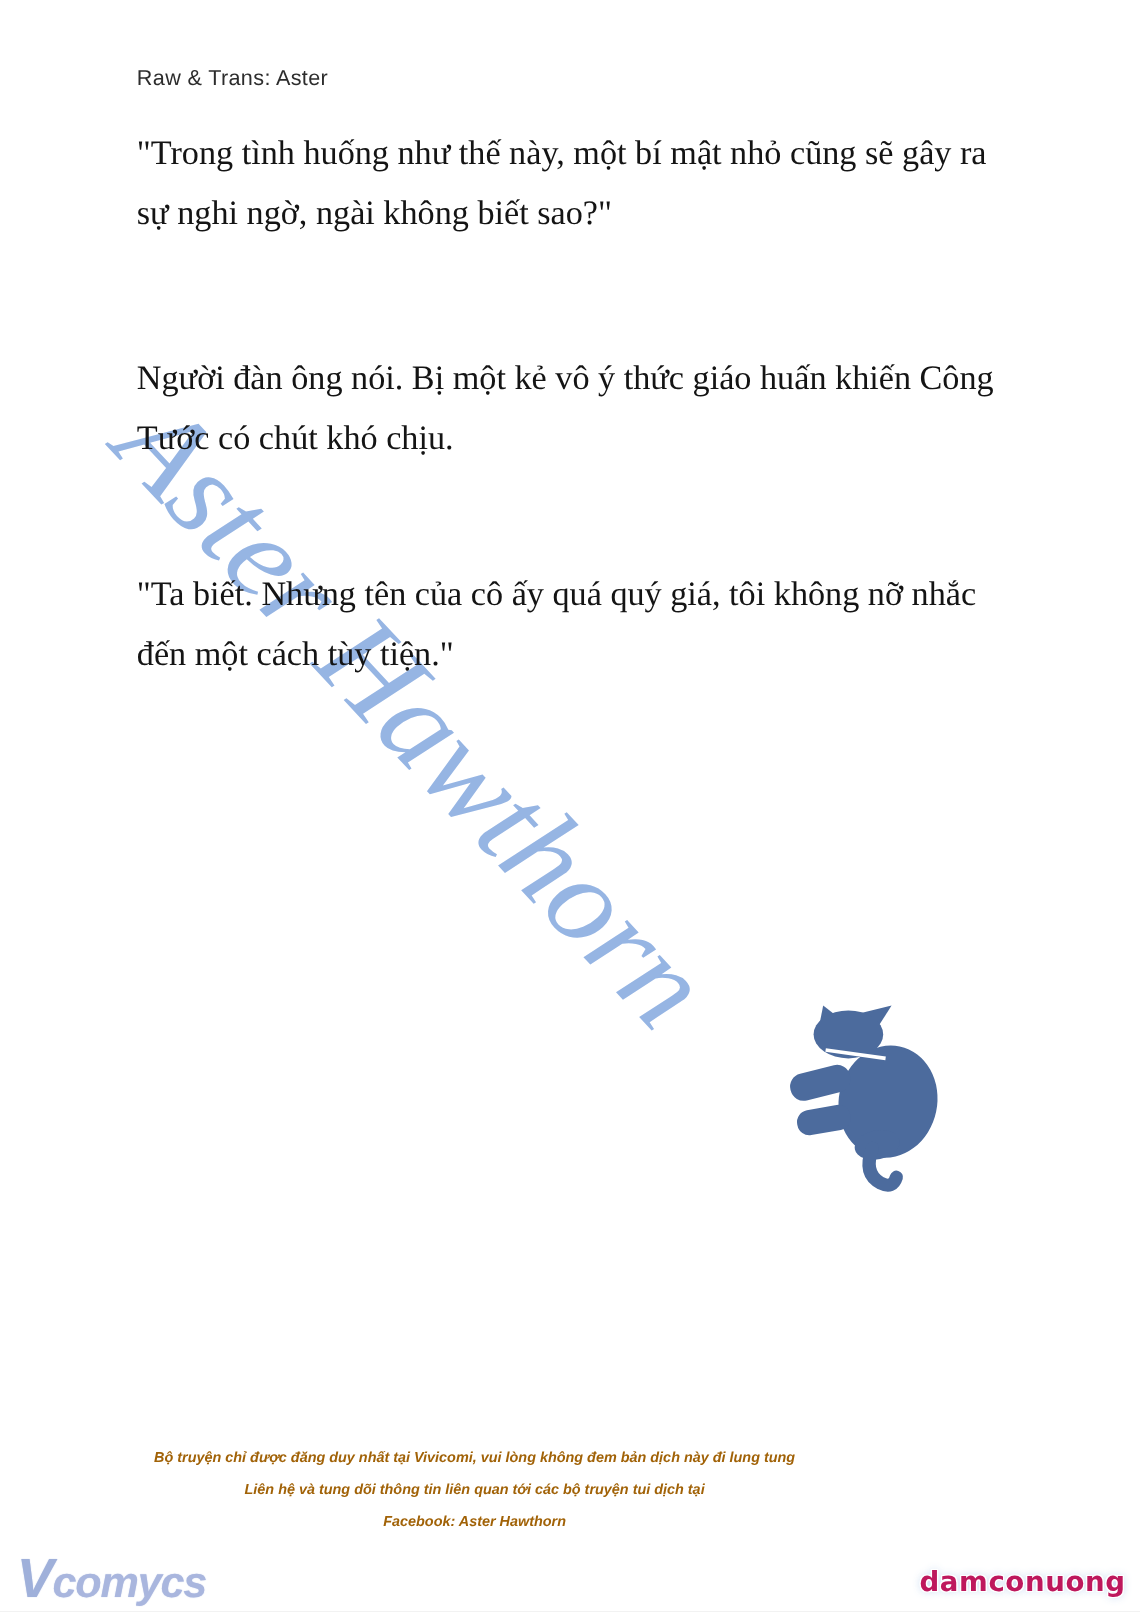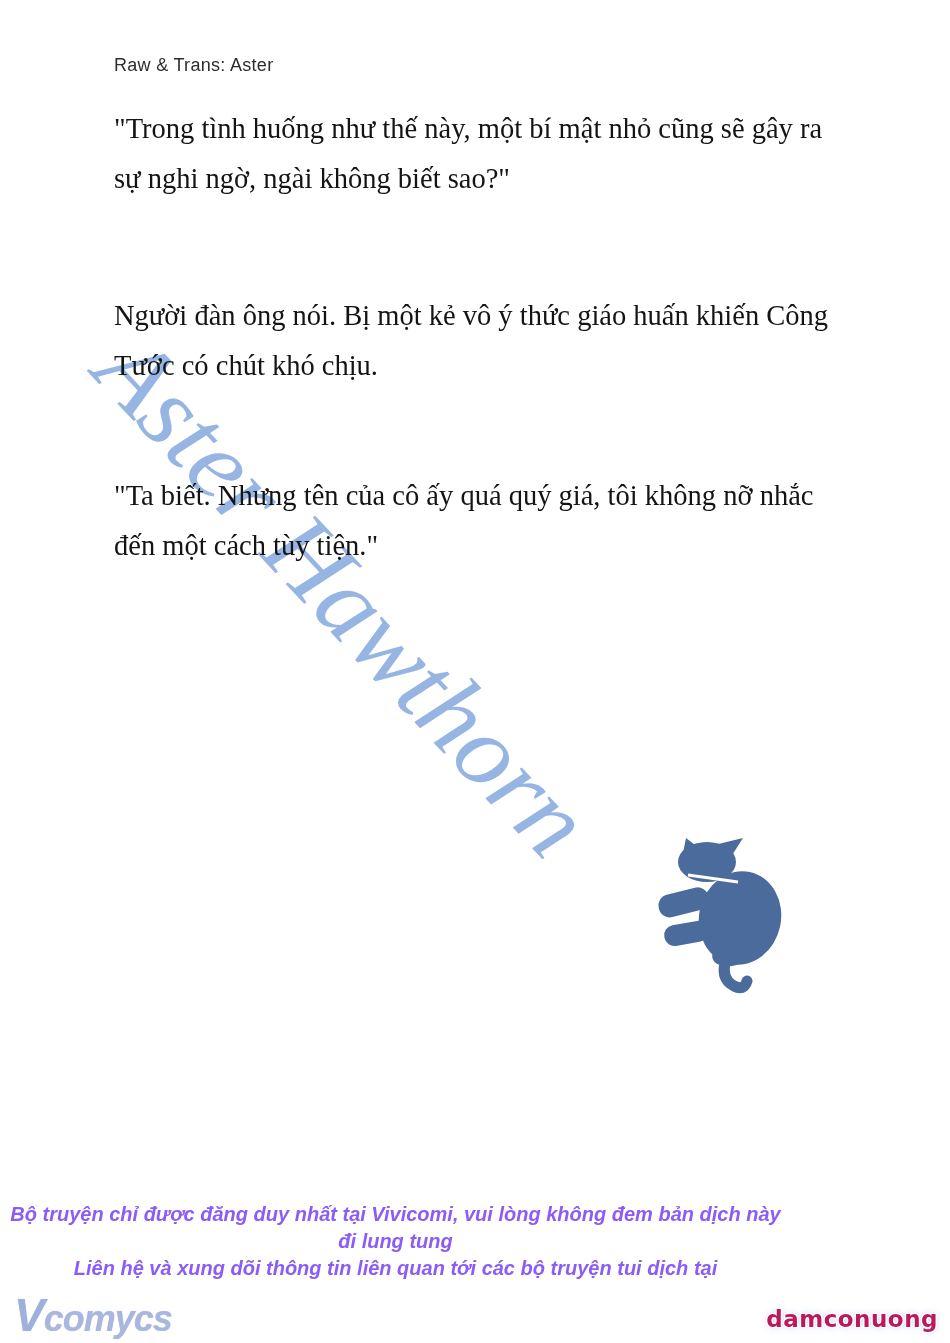--- a/index.html
+++ b/index.html
@@ -60,23 +60,23 @@
   }
   .footer-notice {
     position: absolute;
     left: 0;
     top: 1201px;
     width: 791px;
     text-align: center;
     font-family: "Liberation Sans", sans-serif;
     font-style: italic;
     font-weight: bold;
-    font-size: 20px;
+    font-size: 12px;
     line-height: 27px;
-    color: #8b5cf6;
+    color: #a16207;
     z-index: 3;
   }
   .site-logo {
     position: absolute;
     left: 14px;
     top: 1288px;
     font-family: "Liberation Sans", sans-serif;
     font-style: italic;
     font-weight: bold;
     font-size: 36px;
@@ -133,20 +133,21 @@
         <rect x="14" y="93" width="45" height="21" rx="10" transform="rotate(-10 36 103)"></rect>
         <ellipse cx="81" cy="124" rx="19" ry="12" transform="rotate(-12 81 124)"></ellipse>
         <path d="M77,127 Q69,148 84,156 Q94,161 97,151" fill="none" stroke="#4c6b9d" stroke-width="11" stroke-linecap="round"></path>
       </g>
       <path d="M38,45 L88,52" stroke="#ffffff" stroke-width="3" fill="none"></path>
     </svg>
   </div>
 
   <div class="footer-notice">
     <div>Bộ truyện chỉ được đăng duy nhất tại Vivicomi, vui lòng không đem bản dịch này đi lung tung</div>
-    <div>Liên hệ và xung dõi thông tin liên quan tới các bộ truyện tui dịch tại</div>
+    <div>Liên hệ và tung dõi thông tin liên quan tới các bộ truyện tui dịch tại</div>
+    <div>Facebook: Aster Hawthorn</div>
   </div>
 
   <div class="site-logo"><span class="logo-v">V</span><span>comycs</span></div>
 
   <div class="dam-watermark">damconuong</div>
 
 </div>
 
 </body></html>

